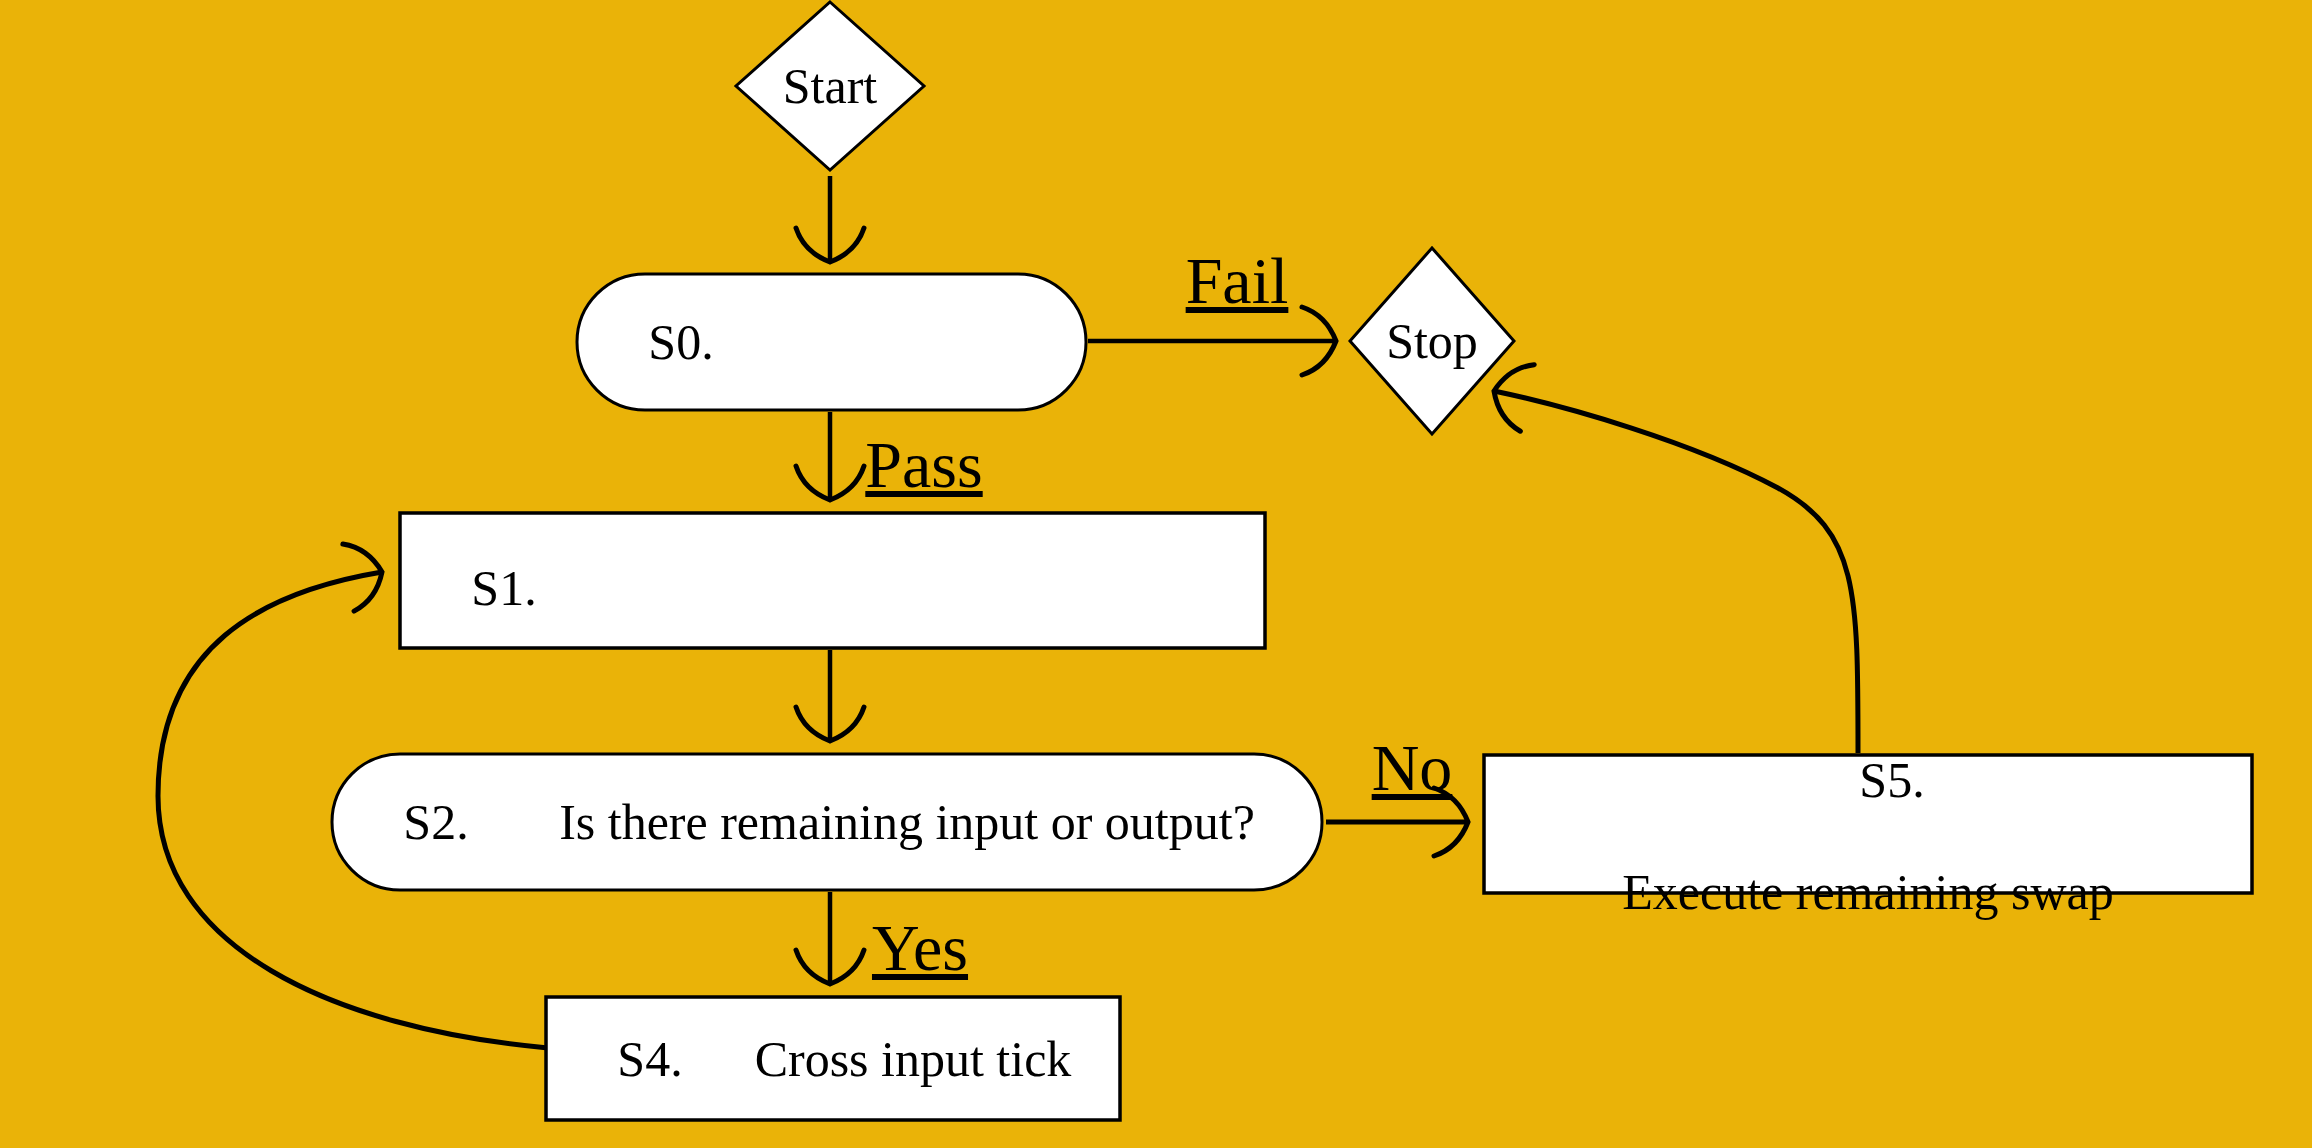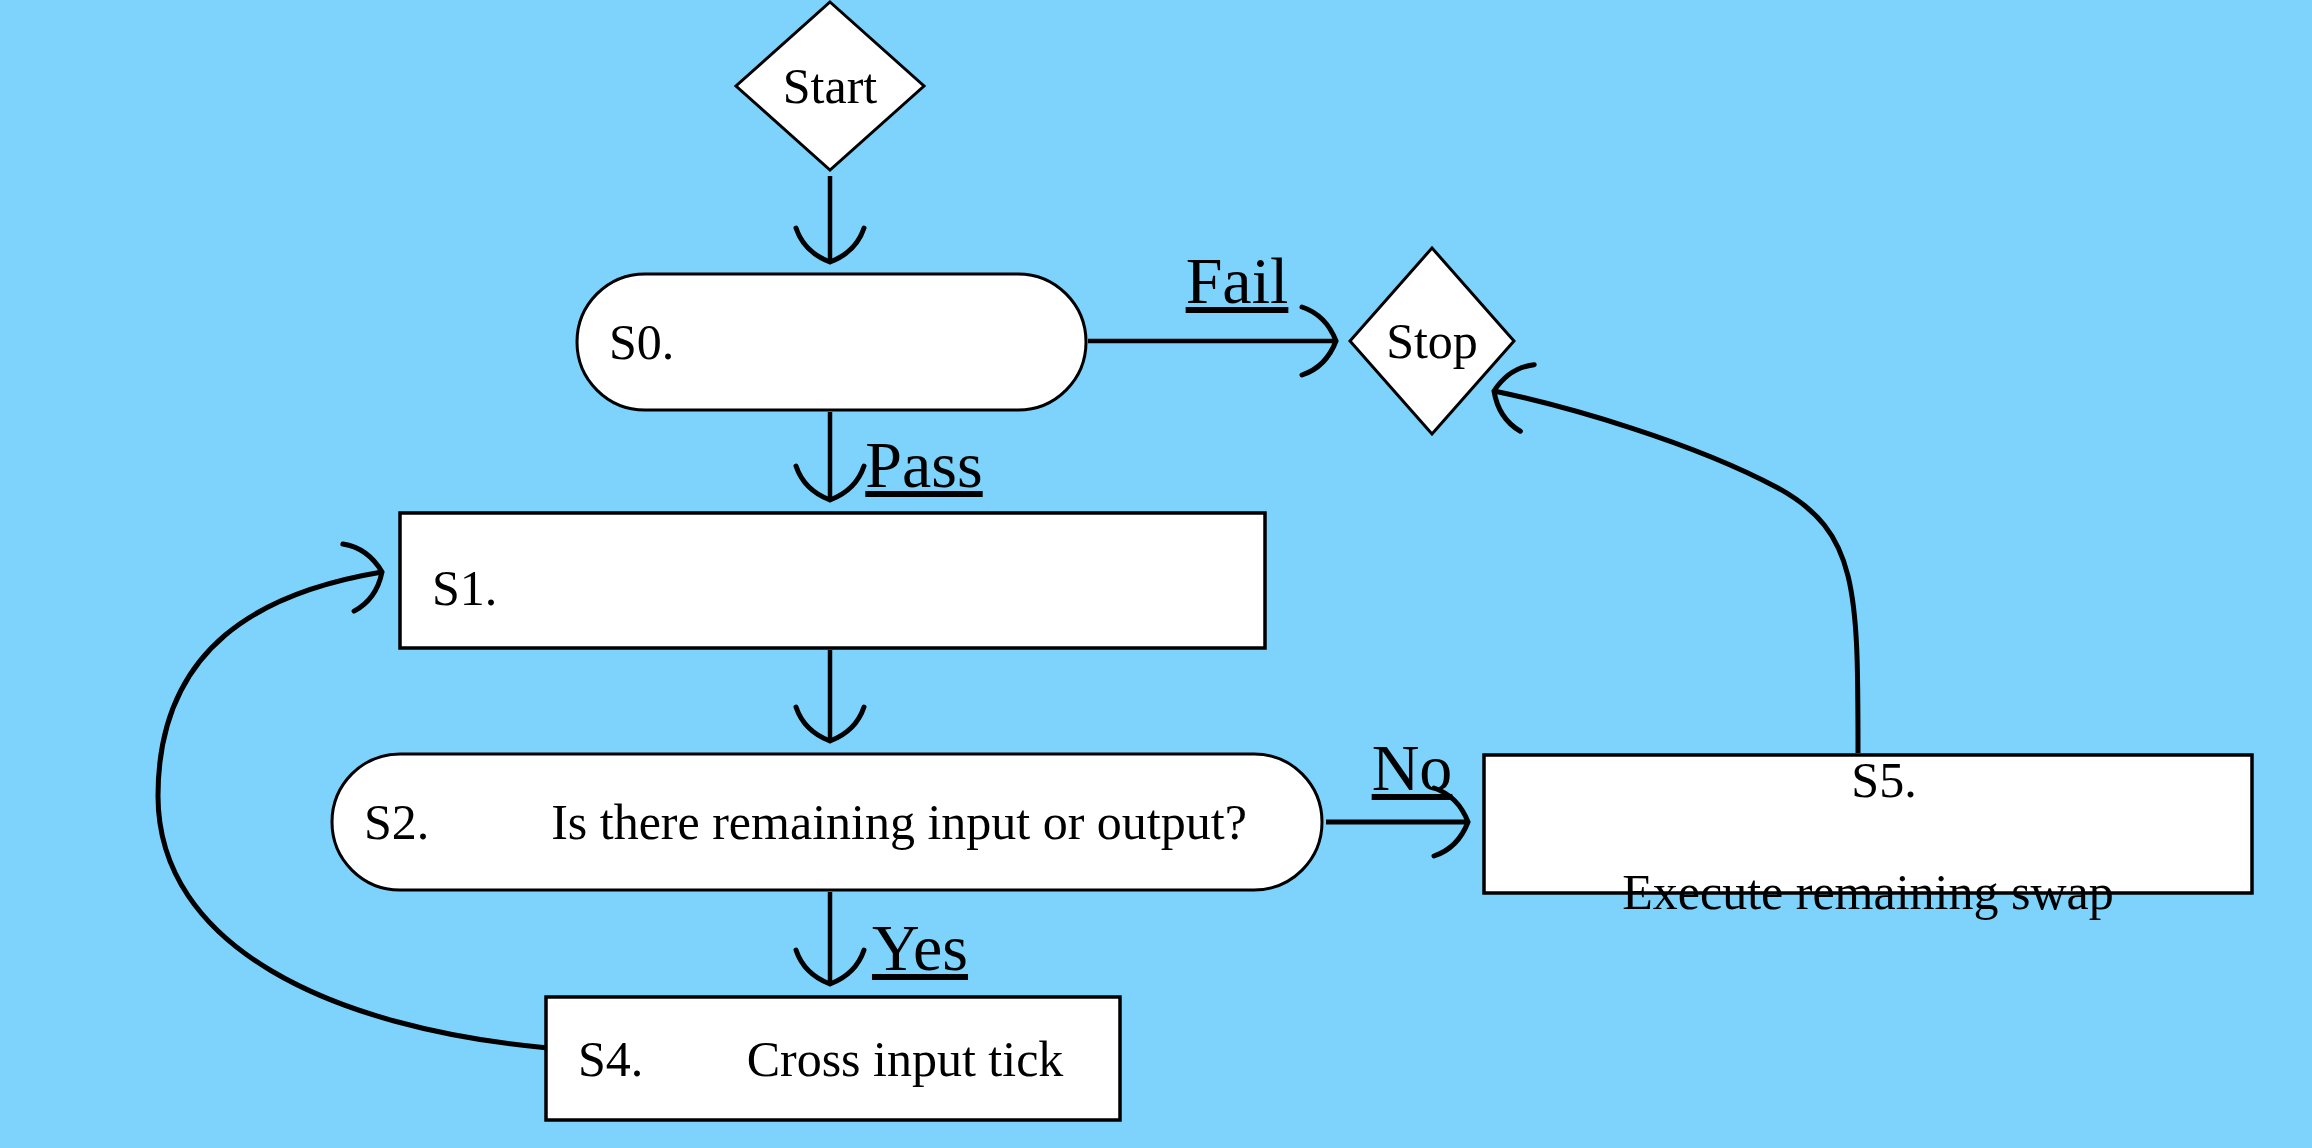--- a/index.html
+++ b/index.html
@@ -4,43 +4,43 @@
 <style>
   html, body {
     margin: 0;
     padding: 0;
     background: #ffffff;
   }
   .stage {
     position: relative;
     width: 2312px;
     height: 1148px;
-    background: #7dd3fc;
+    background: #eab308;
     font-family: "Liberation Serif", "DejaVu Serif", serif;
     color: #000000;
     overflow: hidden;
   }
   .stage svg {
     position: absolute;
     inset: 0;
     display: block;
   }
   
   .node {
     position: absolute;
     display: flex;
     align-items: center;
     font-size: 50px;
     line-height: 1;
     white-space: nowrap;
   }
   .node .num {
     flex: 0 0 112px;
-    padding-left: 32px;
-    text-align: left;
+    padding-left: 48px;
+    text-align: center;
   }
   .node .ttl {
     flex: 1 1 auto;
     text-align: center;
   }
   .dlabel {
     position: absolute;
     display: flex;
     align-items: center;
     justify-content: center;

